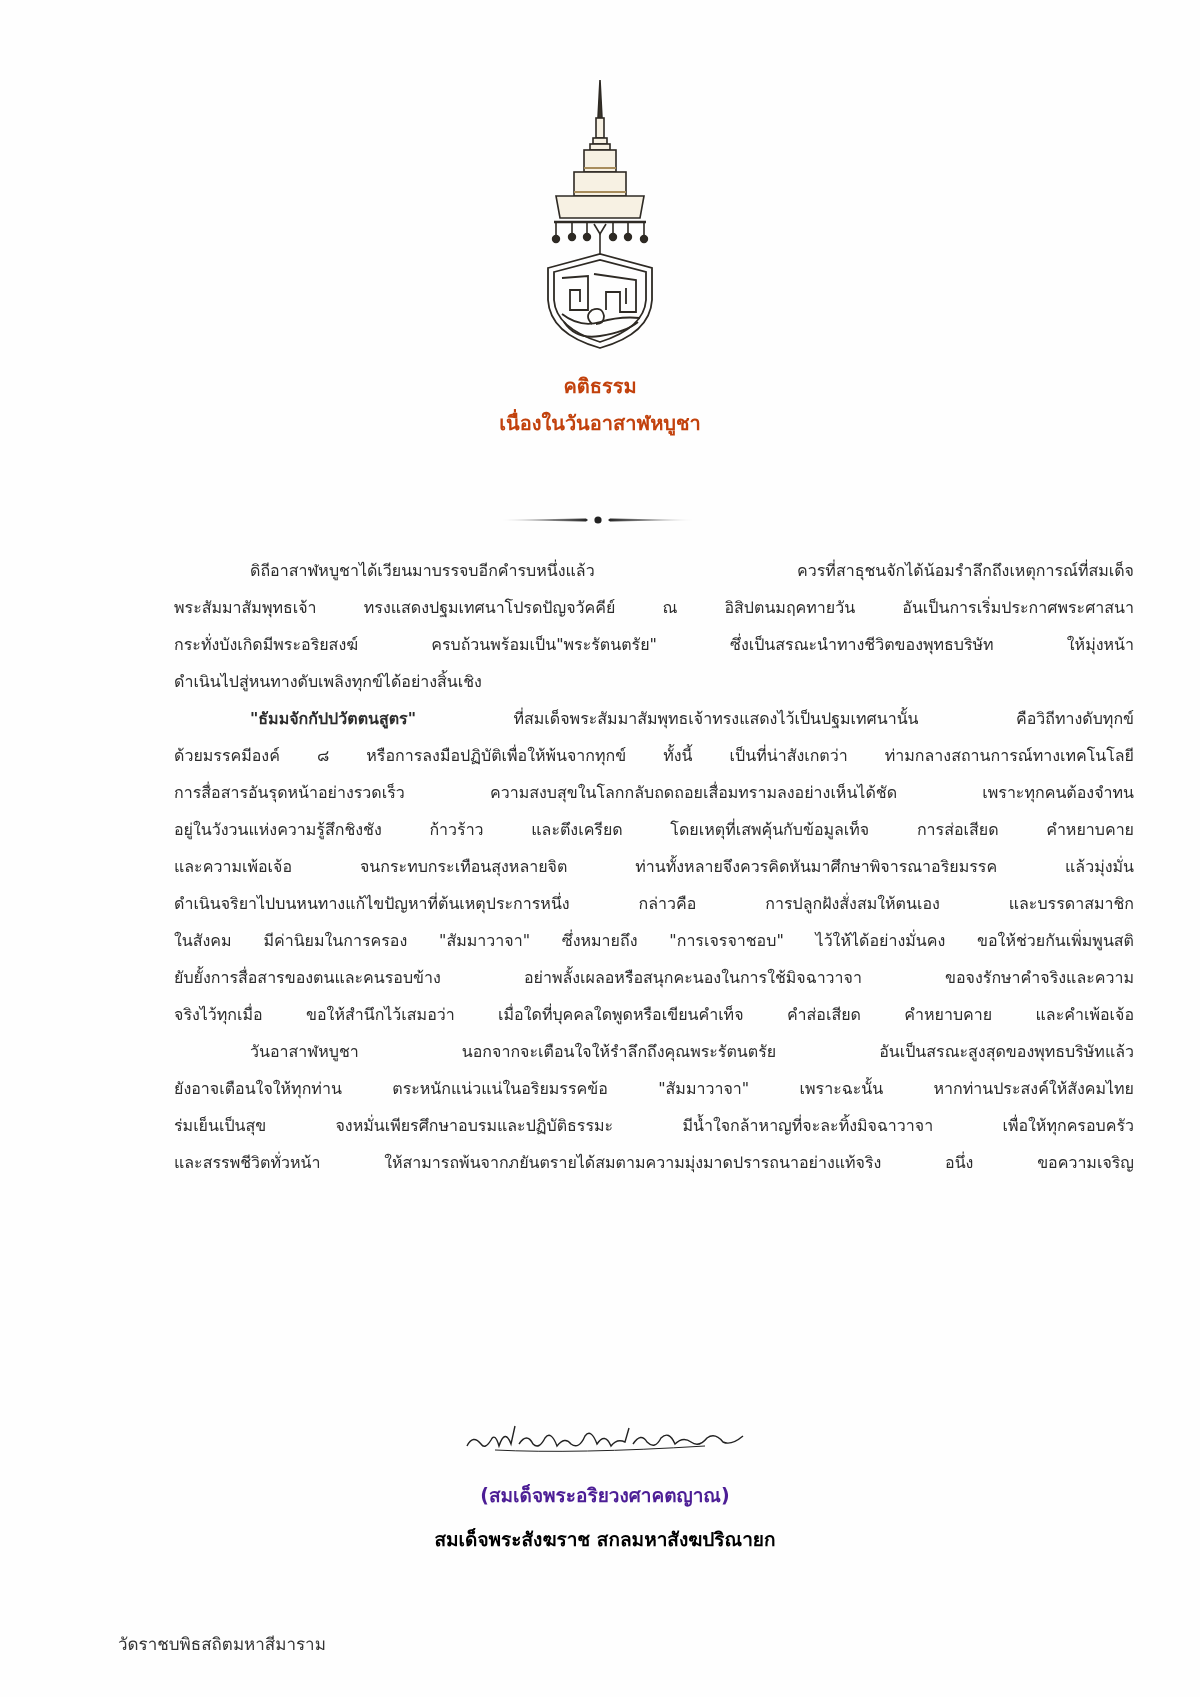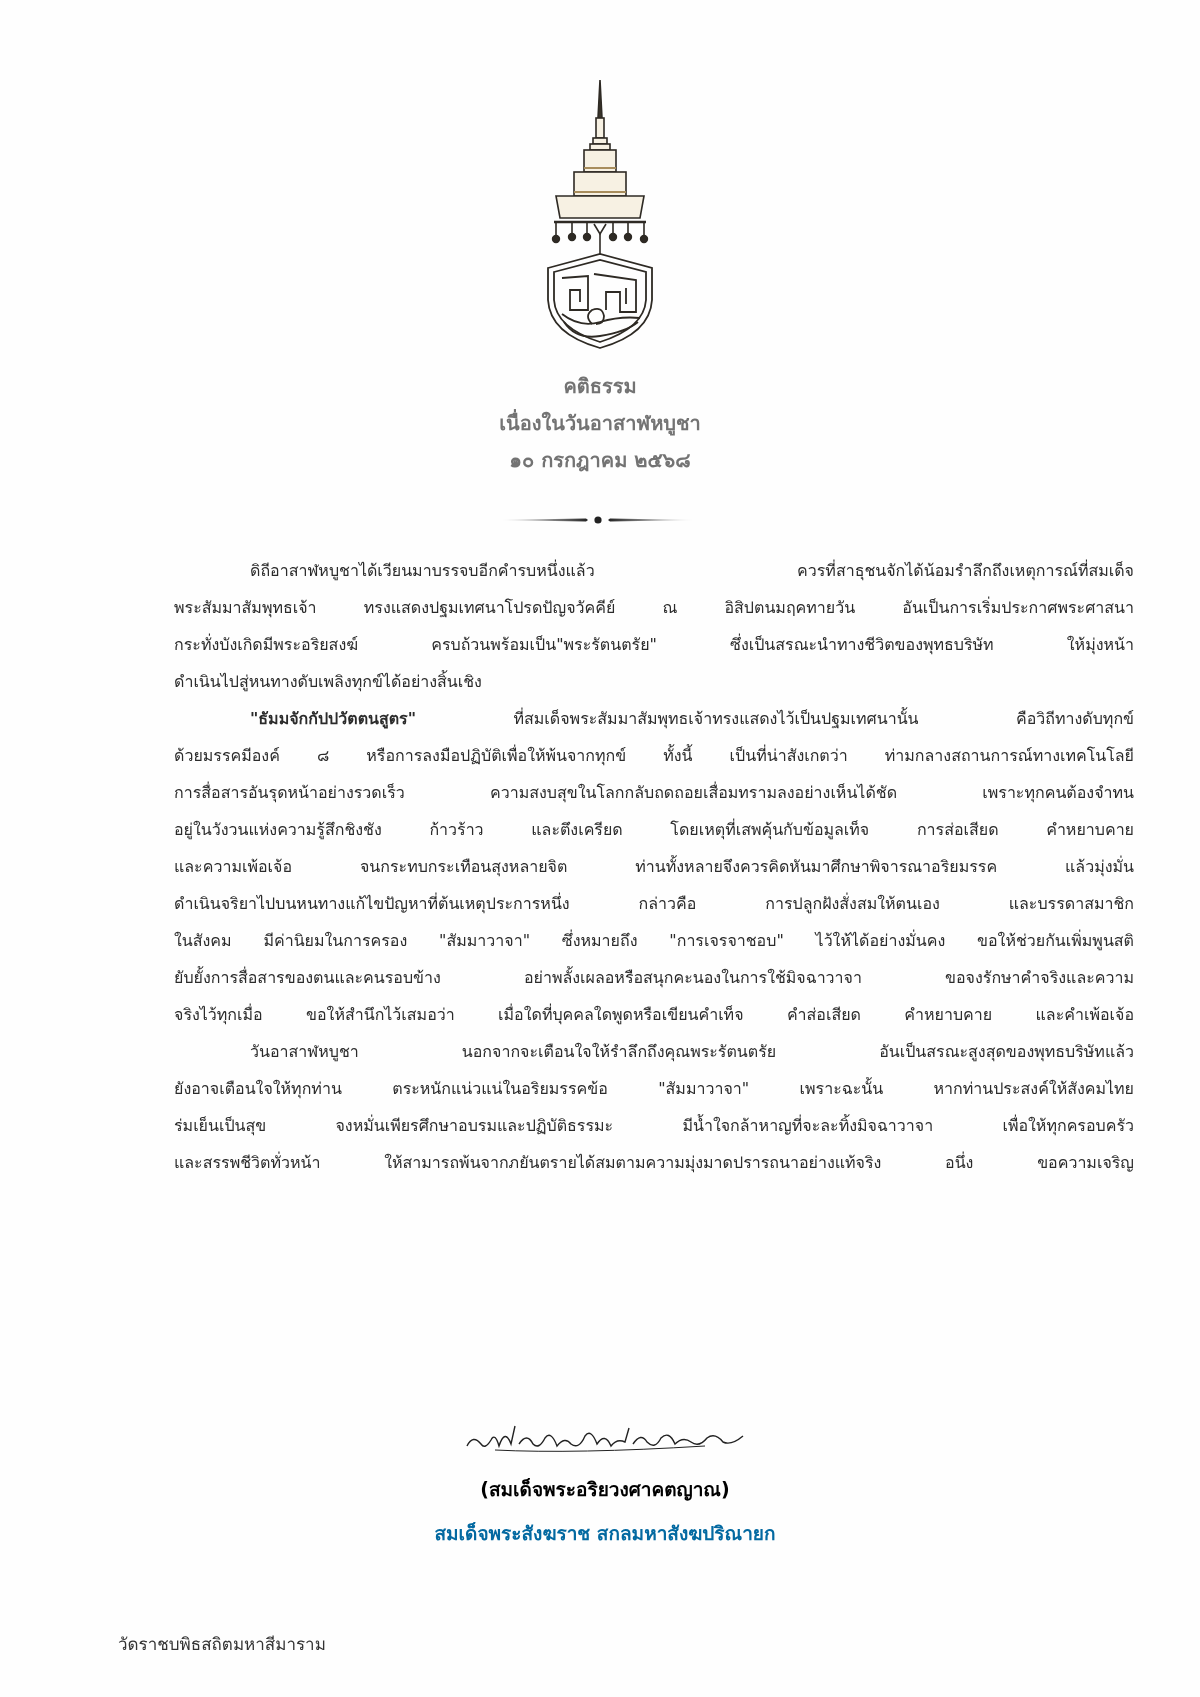--- a/index.html
+++ b/index.html
@@ -6,40 +6,40 @@
   body {
     width: 1200px; height: 1697px; position: relative; overflow: hidden;
     font-family: "DejaVu Sans", "Liberation Sans", sans-serif;
     color: #2a2a2a;
   }
   .page { position: absolute; left: 0; top: 0; width: 1200px; height: 1697px; background: #fefefe; }
 
   .emblem { position: absolute; left: 540px; top: 78px; width: 120px; height: 272px; }
 
   .title-block { position: absolute; left: 300px; top: 368px; width: 600px; text-align: center; }
-  .title-line { font-size: 20px; font-weight: bold; line-height: 37px; color: #737373; }
+  .title-line { font-size: 20px; font-weight: bold; line-height: 37px; color: #c2410c; }
 
   .divider { position: absolute; left: 500px; top: 512px; width: 196px; height: 16px; }
 
   .body-text {
     position: absolute; left: 128px; top: 552px; width: 960px;
     font-size: 16px; line-height: 37px; color: #2b2b2b;
     text-align: justify;
     margin-left: 46px;
   }
   .para { margin: 0; text-indent: 76px; }
   .para b { font-weight: bold; }
   .line { display: block; white-space: nowrap; text-align: justify; text-align-last: justify; }
   .line.first { padding-left: 76px; }
   .line.last { text-align-last: left; }
 
   .signature-area { position: absolute; left: 380px; top: 1420px; width: 450px; text-align: center; }
   .signature-scrawl { display: block; margin: 0 auto; width: 300px; height: 40px; }
-  .sig-name { font-size: 19px; font-weight: bold; line-height: 30px; color: #000000; margin-top: 14px; }
-  .sig-title { font-size: 19px; font-weight: bold; line-height: 30px; color: #0369a1; margin-top: 14px; }
+  .sig-name { font-size: 19px; font-weight: bold; line-height: 30px; color: #4c1d95; margin-top: 20px; }
+  .sig-title { font-size: 19px; font-weight: bold; line-height: 30px; color: #000000; margin-top: 14px; }
 
   .footer { position: absolute; left: 118px; top: 1630px; font-size: 17px; color: #333; }
 </style>
 </head>
 <body>
 
 <div class="page">
 
   <svg class="emblem" viewBox="0 0 120 272">
     <g fill="#f7f1e3" stroke="#2e2a24" stroke-width="1.6">
@@ -84,21 +84,20 @@
       <path d="M86 210 L86 226"></path>
       <path d="M22 236 Q40 250 60 244 Q80 238 100 240"></path>
       <path d="M52 246 Q44 238 52 232 Q62 228 64 238 Q64 246 56 246"></path>
       <path d="M24 244 Q36 262 60 258 Q86 254 98 244"></path>
     </g>
   </svg>
 
   <div class="title-block">
     <div class="title-line">คติธรรม</div>
     <div class="title-line">เนื่องในวันอาสาฬหบูชา</div>
-    <div class="title-line">๑๐ กรกฎาคม ๒๕๖๘</div>
   </div>
 
   <svg class="divider" viewBox="0 0 196 16">
     <defs>
       <linearGradient id="gl" x1="0" x2="1">
           <stop offset="0" stop-color="#444" stop-opacity="0"></stop>
           <stop offset="1" stop-color="#222"></stop>
         </linearGradient>
       <linearGradient id="gr" x1="1" x2="0">
           <stop offset="0" stop-color="#444" stop-opacity="0"></stop>

